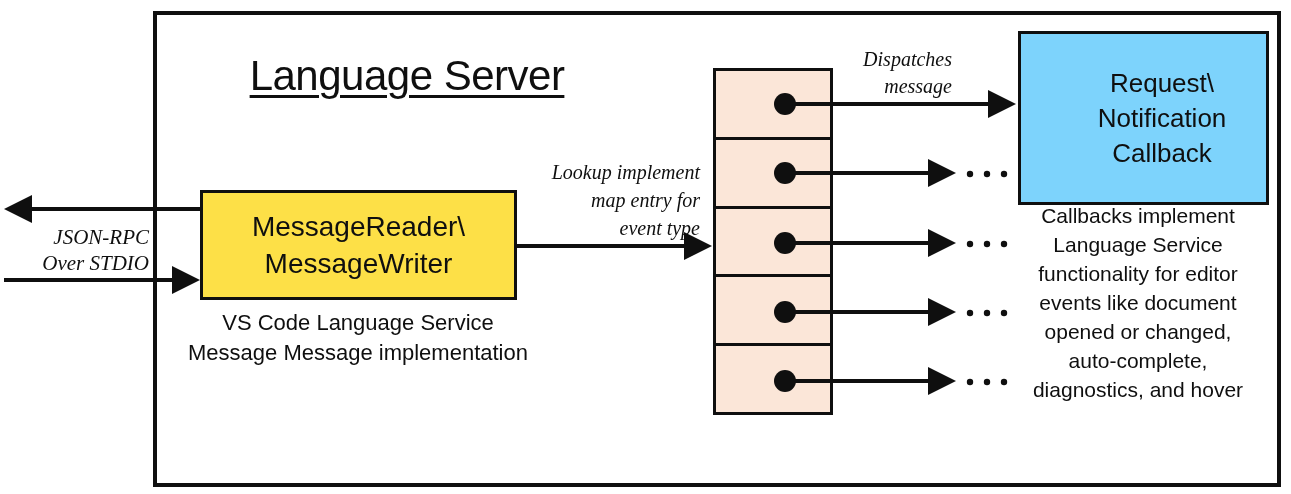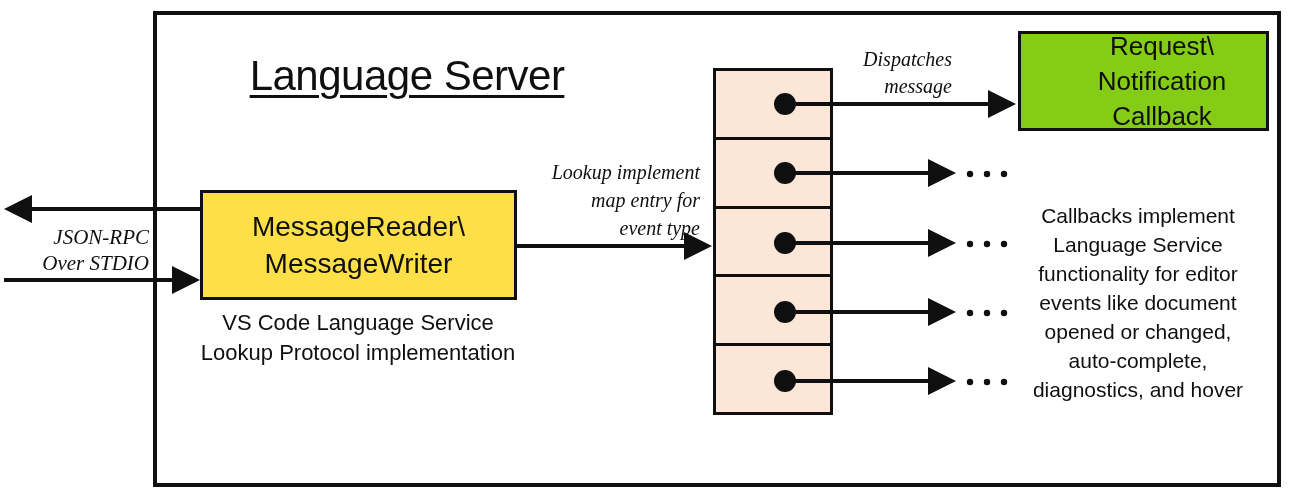--- a/index.html
+++ b/index.html
@@ -45,22 +45,22 @@
   }
   .node.reader {
     left: 200px; top: 190px;
     width: 317px; height: 110px;
     background: #fde047;
     font-size: 28px;
     line-height: 37px;
   }
   .node.callback {
     left: 1018px; top: 31px;
-    width: 251px; height: 100px;
-    background: #84cc16;
+    width: 251px; height: 174px;
+    background: #7dd3fc;
     font-size: 26px;
     line-height: 35px;
     padding-left: 37px;
   }
   .dispatch-map {
     position: absolute;
     left: 713px; top: 68px;
     width: 120px; height: 347px;
     border: 3px solid #0f0f0f;
     background: #fbe6d8;
@@ -125,21 +125,21 @@
 
   <div class="outer-box"></div>
 
   <div class="title">Language Server</div>
 
   <div class="node reader">
     <span>MessageReader\
 MessageWriter</span>
   </div>
   <div class="caption reader-caption">VS Code Language Service
-Lookup Protocol implementation</div>
+Message Message implementation</div>
 
   <div class="flow-label json-rpc">JSON-RPC
 Over STDIO</div>
   <div class="flow-label lookup">Lookup implement
 map entry for
 event type</div>
   <div class="flow-label dispatches">Dispatches
 message</div>
 
   <div class="dispatch-map">

